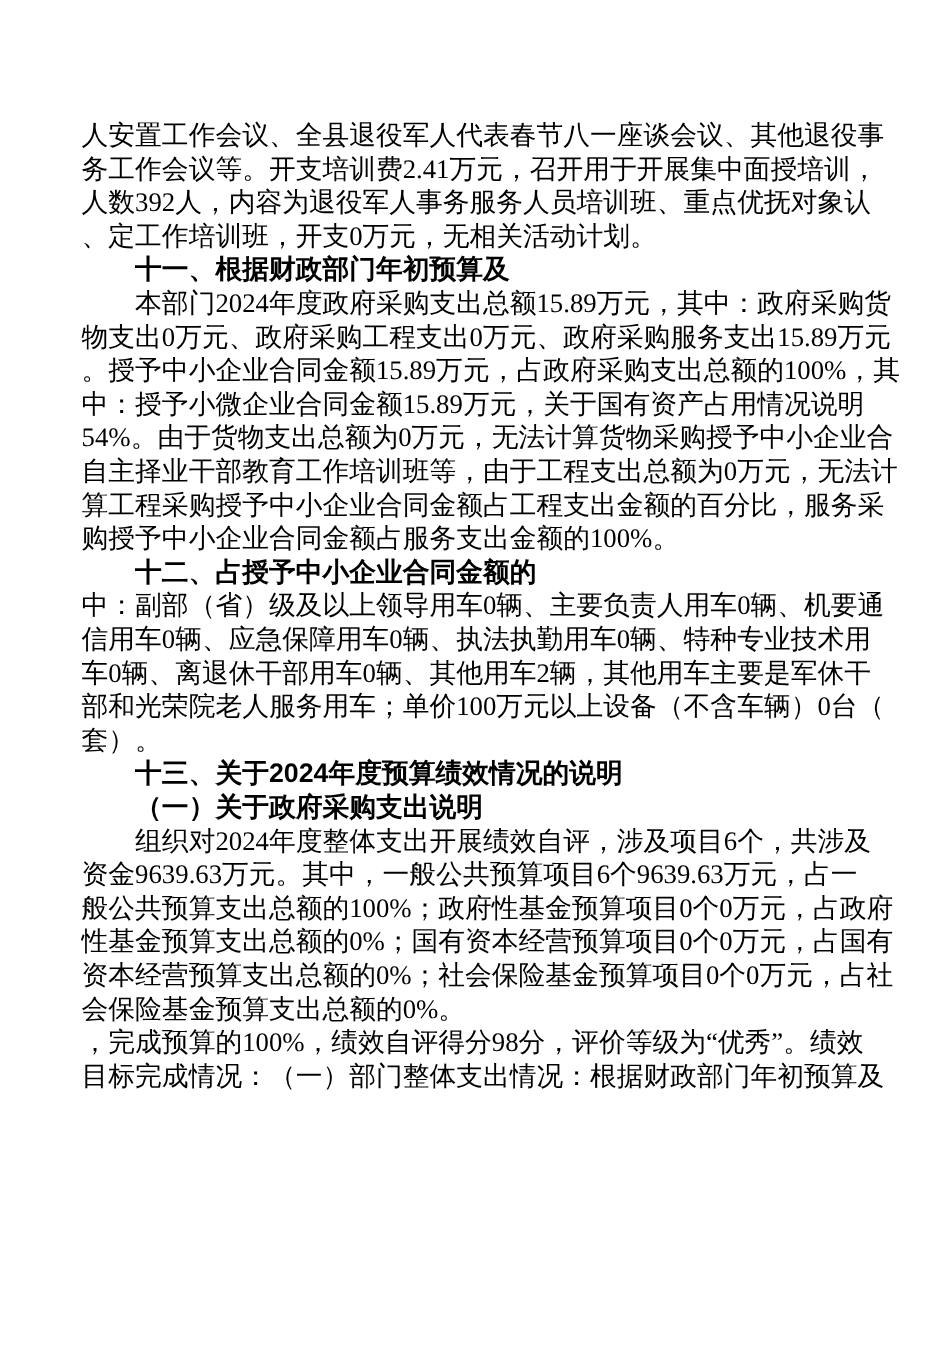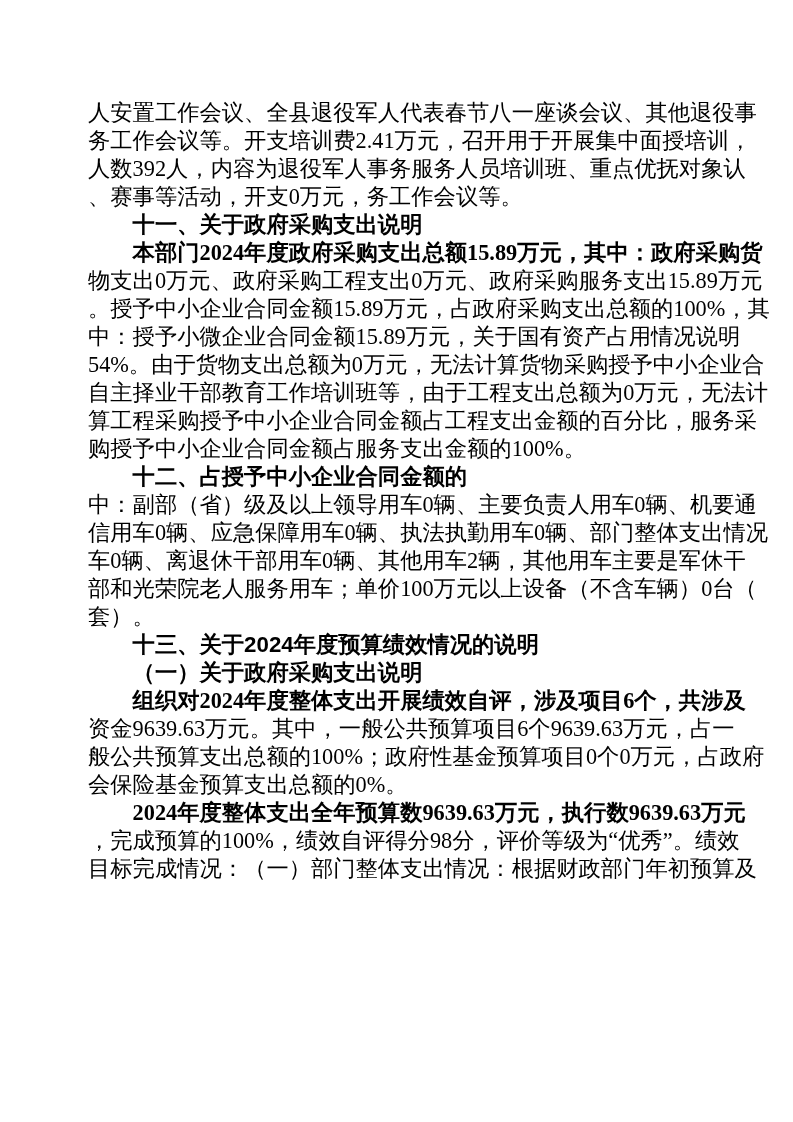--- a/index.html
+++ b/index.html
@@ -6,66 +6,66 @@
     margin: 0;
     padding: 0;
     background: #ffffff;
   }
   .page {
     position: relative;
     width: 793px;
     height: 1122px;
     background: #ffffff;
     box-sizing: border-box;
-    padding: 99px 40px 0 88px;
+    padding: 99px 40px 0 68px;
     overflow: hidden;
   }
   .ln {
     font-family: "Liberation Serif", "DejaVu Serif", serif;
     font-size: 22.3px;
     line-height: 28px;
     color: #000000;
     white-space: nowrap;
   }
   .indent {
     text-indent: 2em;
-    font-weight: bold;
   }
   .hd {
     font-family: "Liberation Sans", "DejaVu Sans", sans-serif;
     font-weight: 700;
   }
 </style>
 </head>
 <body>
 
 <div class="page">
   <div>
     <div class="ln">人安置工作会议、全县退役军人代表春节八一座谈会议、其他退役事</div>
     <div class="ln">务工作会议等。开支培训费2.41万元，召开用于开展集中面授培训，</div>
     <div class="ln">人数392人，内容为退役军人事务服务人员培训班、重点优抚对象认</div>
-    <div class="ln">、赛事等活动，开支0万元，务工作会议等。</div>
-    <div class="ln hd indent">十一、关于政府采购支出说明</div>
+    <div class="ln">、定工作培训班，开支0万元，无相关活动计划。</div>
+    <div class="ln hd indent">十一、根据财政部门年初预算及</div>
     <div class="ln indent">本部门2024年度政府采购支出总额15.89万元，其中：政府采购货</div>
     <div class="ln">物支出0万元、政府采购工程支出0万元、政府采购服务支出15.89万元</div>
     <div class="ln">。授予中小企业合同金额15.89万元，占政府采购支出总额的100%，其</div>
     <div class="ln">中：授予小微企业合同金额15.89万元，关于国有资产占用情况说明</div>
     <div class="ln">54%。由于货物支出总额为0万元，无法计算货物采购授予中小企业合</div>
     <div class="ln">自主择业干部教育工作培训班等，由于工程支出总额为0万元，无法计</div>
     <div class="ln">算工程采购授予中小企业合同金额占工程支出金额的百分比，服务采</div>
     <div class="ln">购授予中小企业合同金额占服务支出金额的100%。</div>
     <div class="ln hd indent">十二、占授予中小企业合同金额的</div>
     <div class="ln">中：副部（省）级及以上领导用车0辆、主要负责人用车0辆、机要通</div>
-    <div class="ln">信用车0辆、应急保障用车0辆、执法执勤用车0辆、部门整体支出情况</div>
+    <div class="ln">信用车0辆、应急保障用车0辆、执法执勤用车0辆、特种专业技术用</div>
     <div class="ln">车0辆、离退休干部用车0辆、其他用车2辆，其他用车主要是军休干</div>
     <div class="ln">部和光荣院老人服务用车；单价100万元以上设备（不含车辆）0台（</div>
     <div class="ln">套）。</div>
     <div class="ln hd indent">十三、关于2024年度预算绩效情况的说明</div>
     <div class="ln hd indent">（一）关于政府采购支出说明</div>
     <div class="ln indent">组织对2024年度整体支出开展绩效自评，涉及项目6个，共涉及</div>
     <div class="ln">资金9639.63万元。其中，一般公共预算项目6个9639.63万元，占一</div>
     <div class="ln">般公共预算支出总额的100%；政府性基金预算项目0个0万元，占政府</div>
+    <div class="ln">性基金预算支出总额的0%；国有资本经营预算项目0个0万元，占国有</div>
+    <div class="ln">资本经营预算支出总额的0%；社会保险基金预算项目0个0万元，占社</div>
     <div class="ln">会保险基金预算支出总额的0%。</div>
-    <div class="ln indent">2024年度整体支出全年预算数9639.63万元，执行数9639.63万元</div>
     <div class="ln">，完成预算的100%，绩效自评得分98分，评价等级为“优秀”。绩效</div>
     <div class="ln">目标完成情况：（一）部门整体支出情况：根据财政部门年初预算及</div>
   </div>
 </div>
 
 </body></html>

